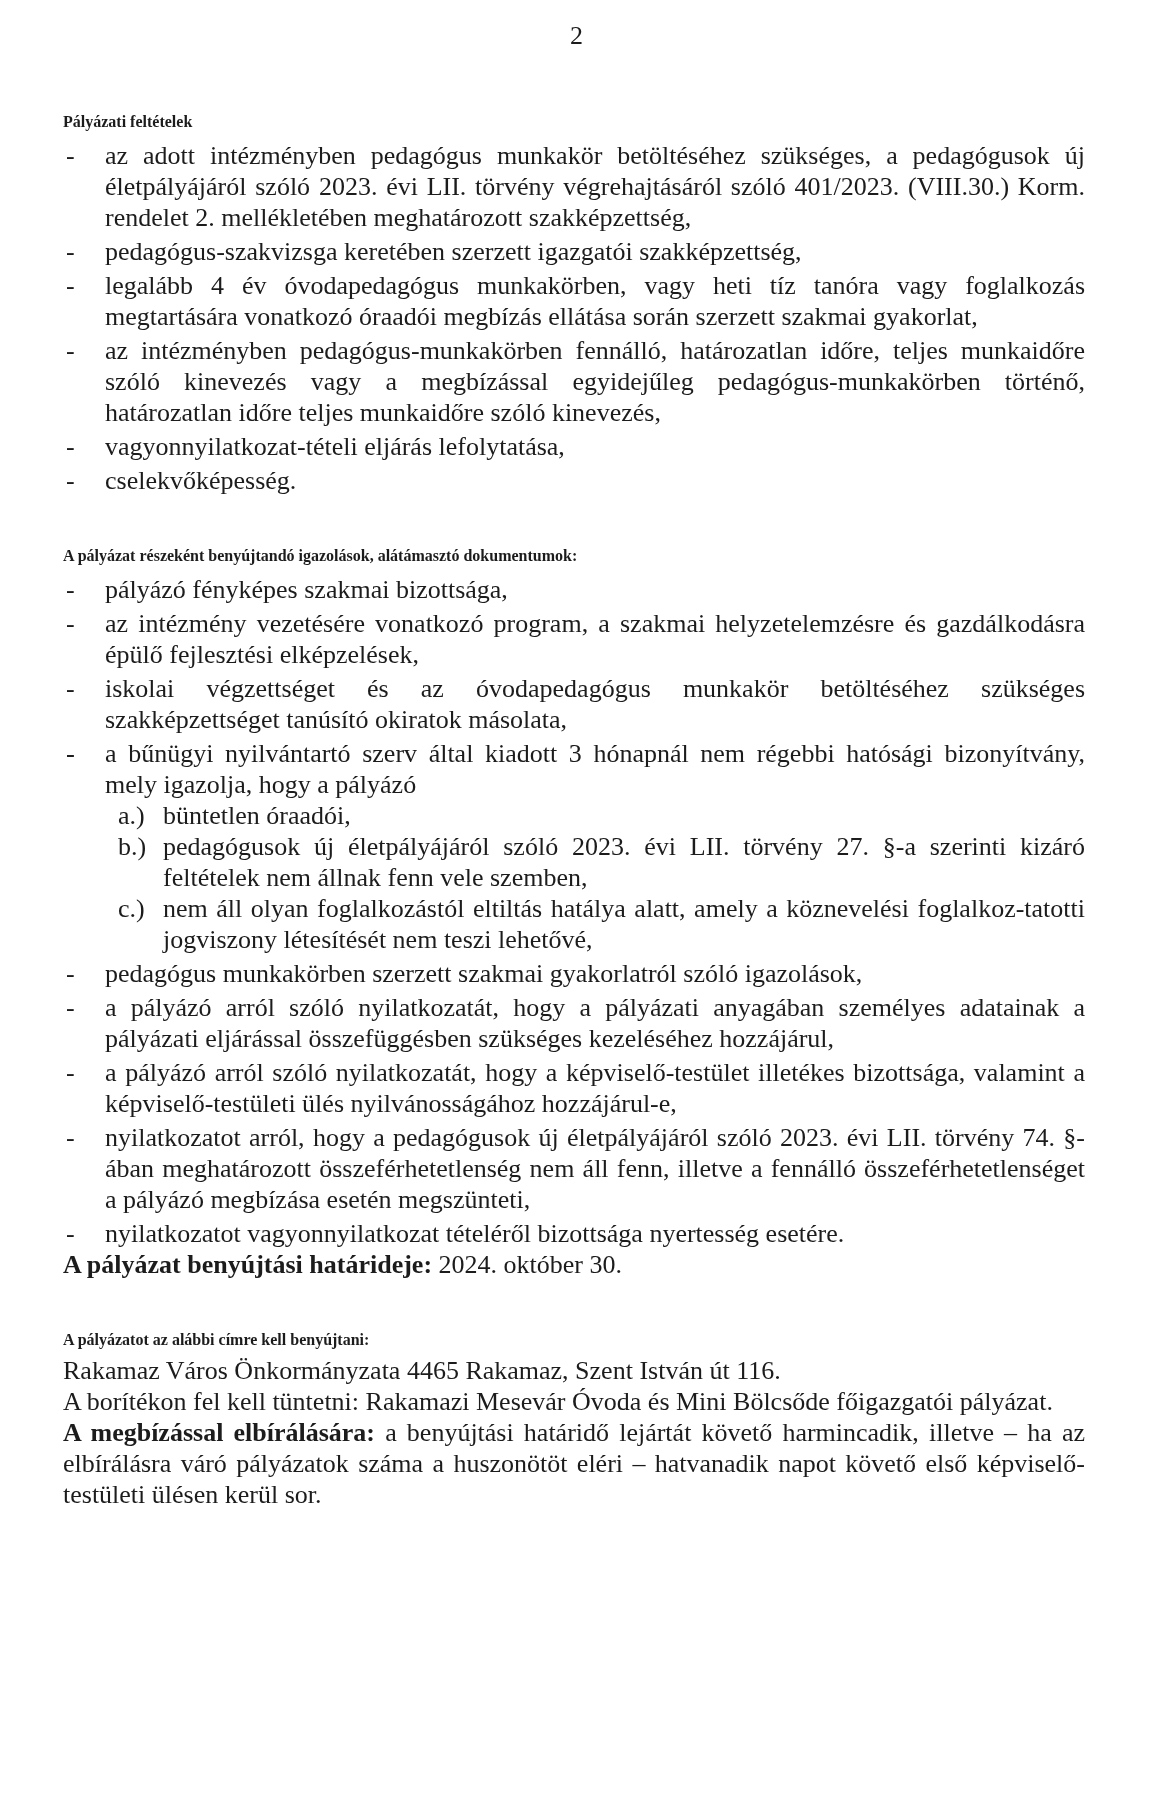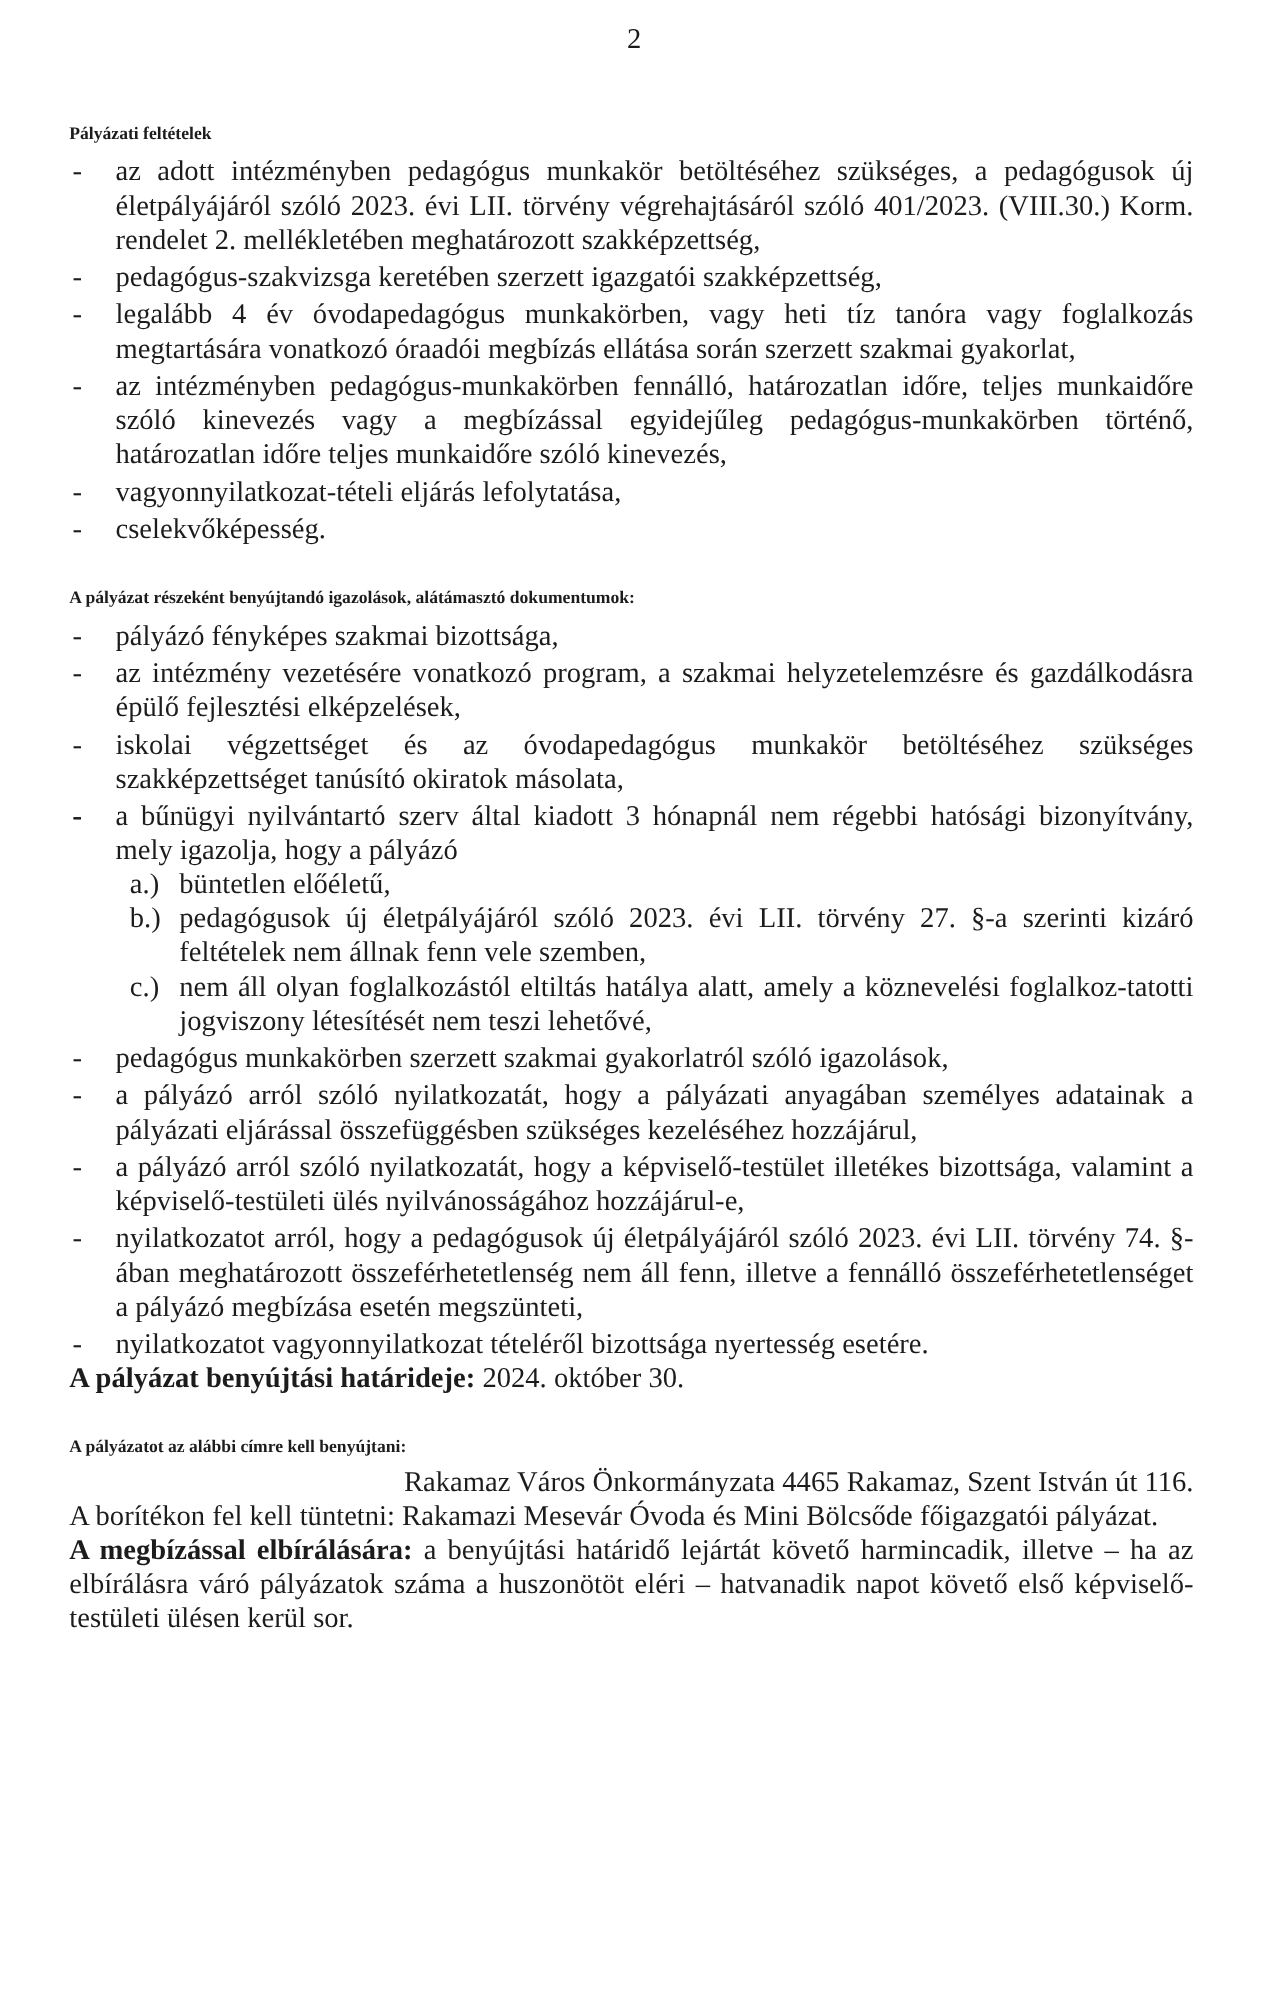--- a/index.html
+++ b/index.html
@@ -47,29 +47,29 @@
     padding-left: 45px;
     margin-left: 13px;
     text-align: justify;
   }
   .sub > .marker {
     position: absolute;
     left: 0;
     top: 0;
   }
   .block {
-    margin-top: 32px;
+    margin-top: 44px;
   }
   .para {
     margin: 0;
     text-align: justify;
   }
   .b { font-weight: 700; }
   .submission .para { text-align: justify; }
-  .submission .addr { text-align: right; }
+  .submission .addr { text-align: left; }
 </style>
 </head>
 <body>
 
 <div class="page-number">2</div>
 
 <div class="content">
 
   <section>
     <h2 class="sec-title">Pályázati feltételek</h2>
@@ -117,21 +117,21 @@
         <span>iskolai végzettséget és az óvodapedagógus munkakör betöltéséhez szükséges szakképzettséget tanúsító okiratok másolata,</span>
       </li>
       <li>
         <span class="marker">-</span>
       </li>
       <li>
         <span class="marker">-</span>
         <span>a bűnügyi nyilvántartó szerv által kiadott 3 hónapnál nem régebbi hatósági bizonyítvány, mely igazolja, hogy a pályázó</span>
         <div class="sub">
           <span class="marker">a.)</span>
-          <span>büntetlen előéletű,</span>
+          <span>büntetlen óraadói,</span>
         </div>
         <div class="sub">
           <span class="marker">b.)</span>
           <span>pedagógusok új életpályájáról szóló 2023. évi LII. törvény 27. §-a szerinti kizáró feltételek nem állnak fenn vele szemben,</span>
         </div>
         <div class="sub">
           <span class="marker">c.)</span>
           <span>nem áll olyan foglalkozástól eltiltás hatálya alatt, amely a köznevelési foglalkoz-tatotti jogviszony létesítését nem teszi lehetővé,</span>
         </div>
       </li>

